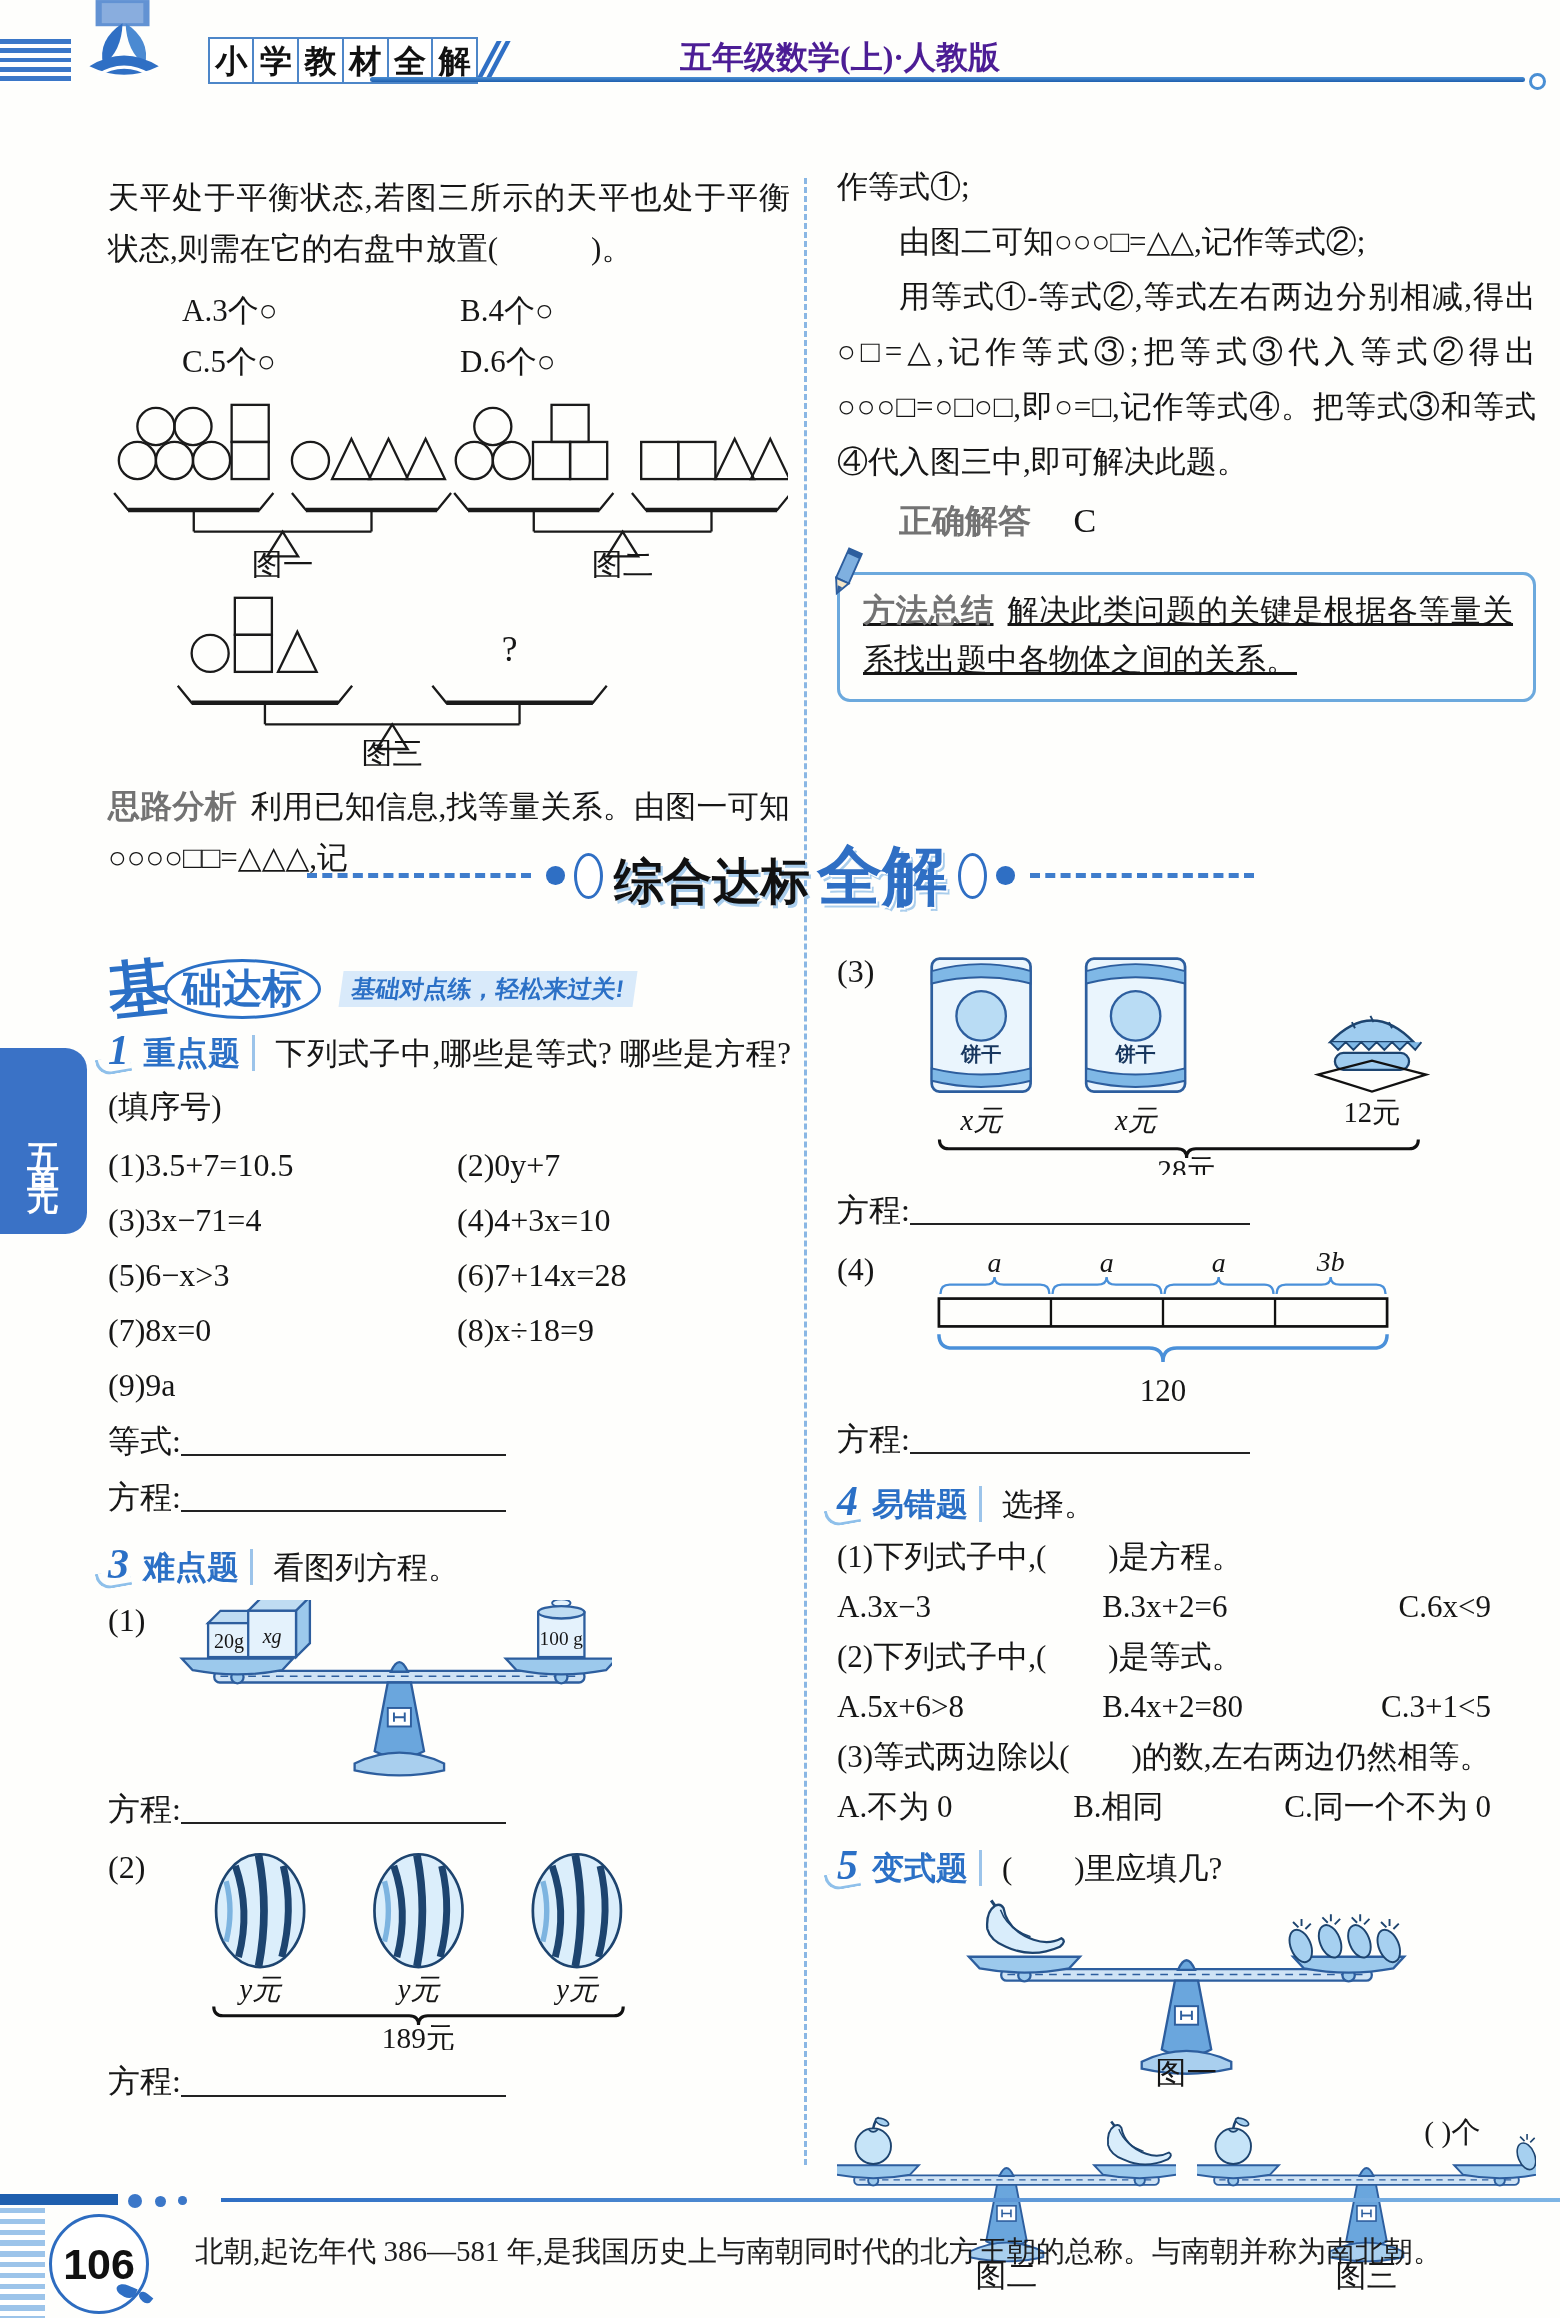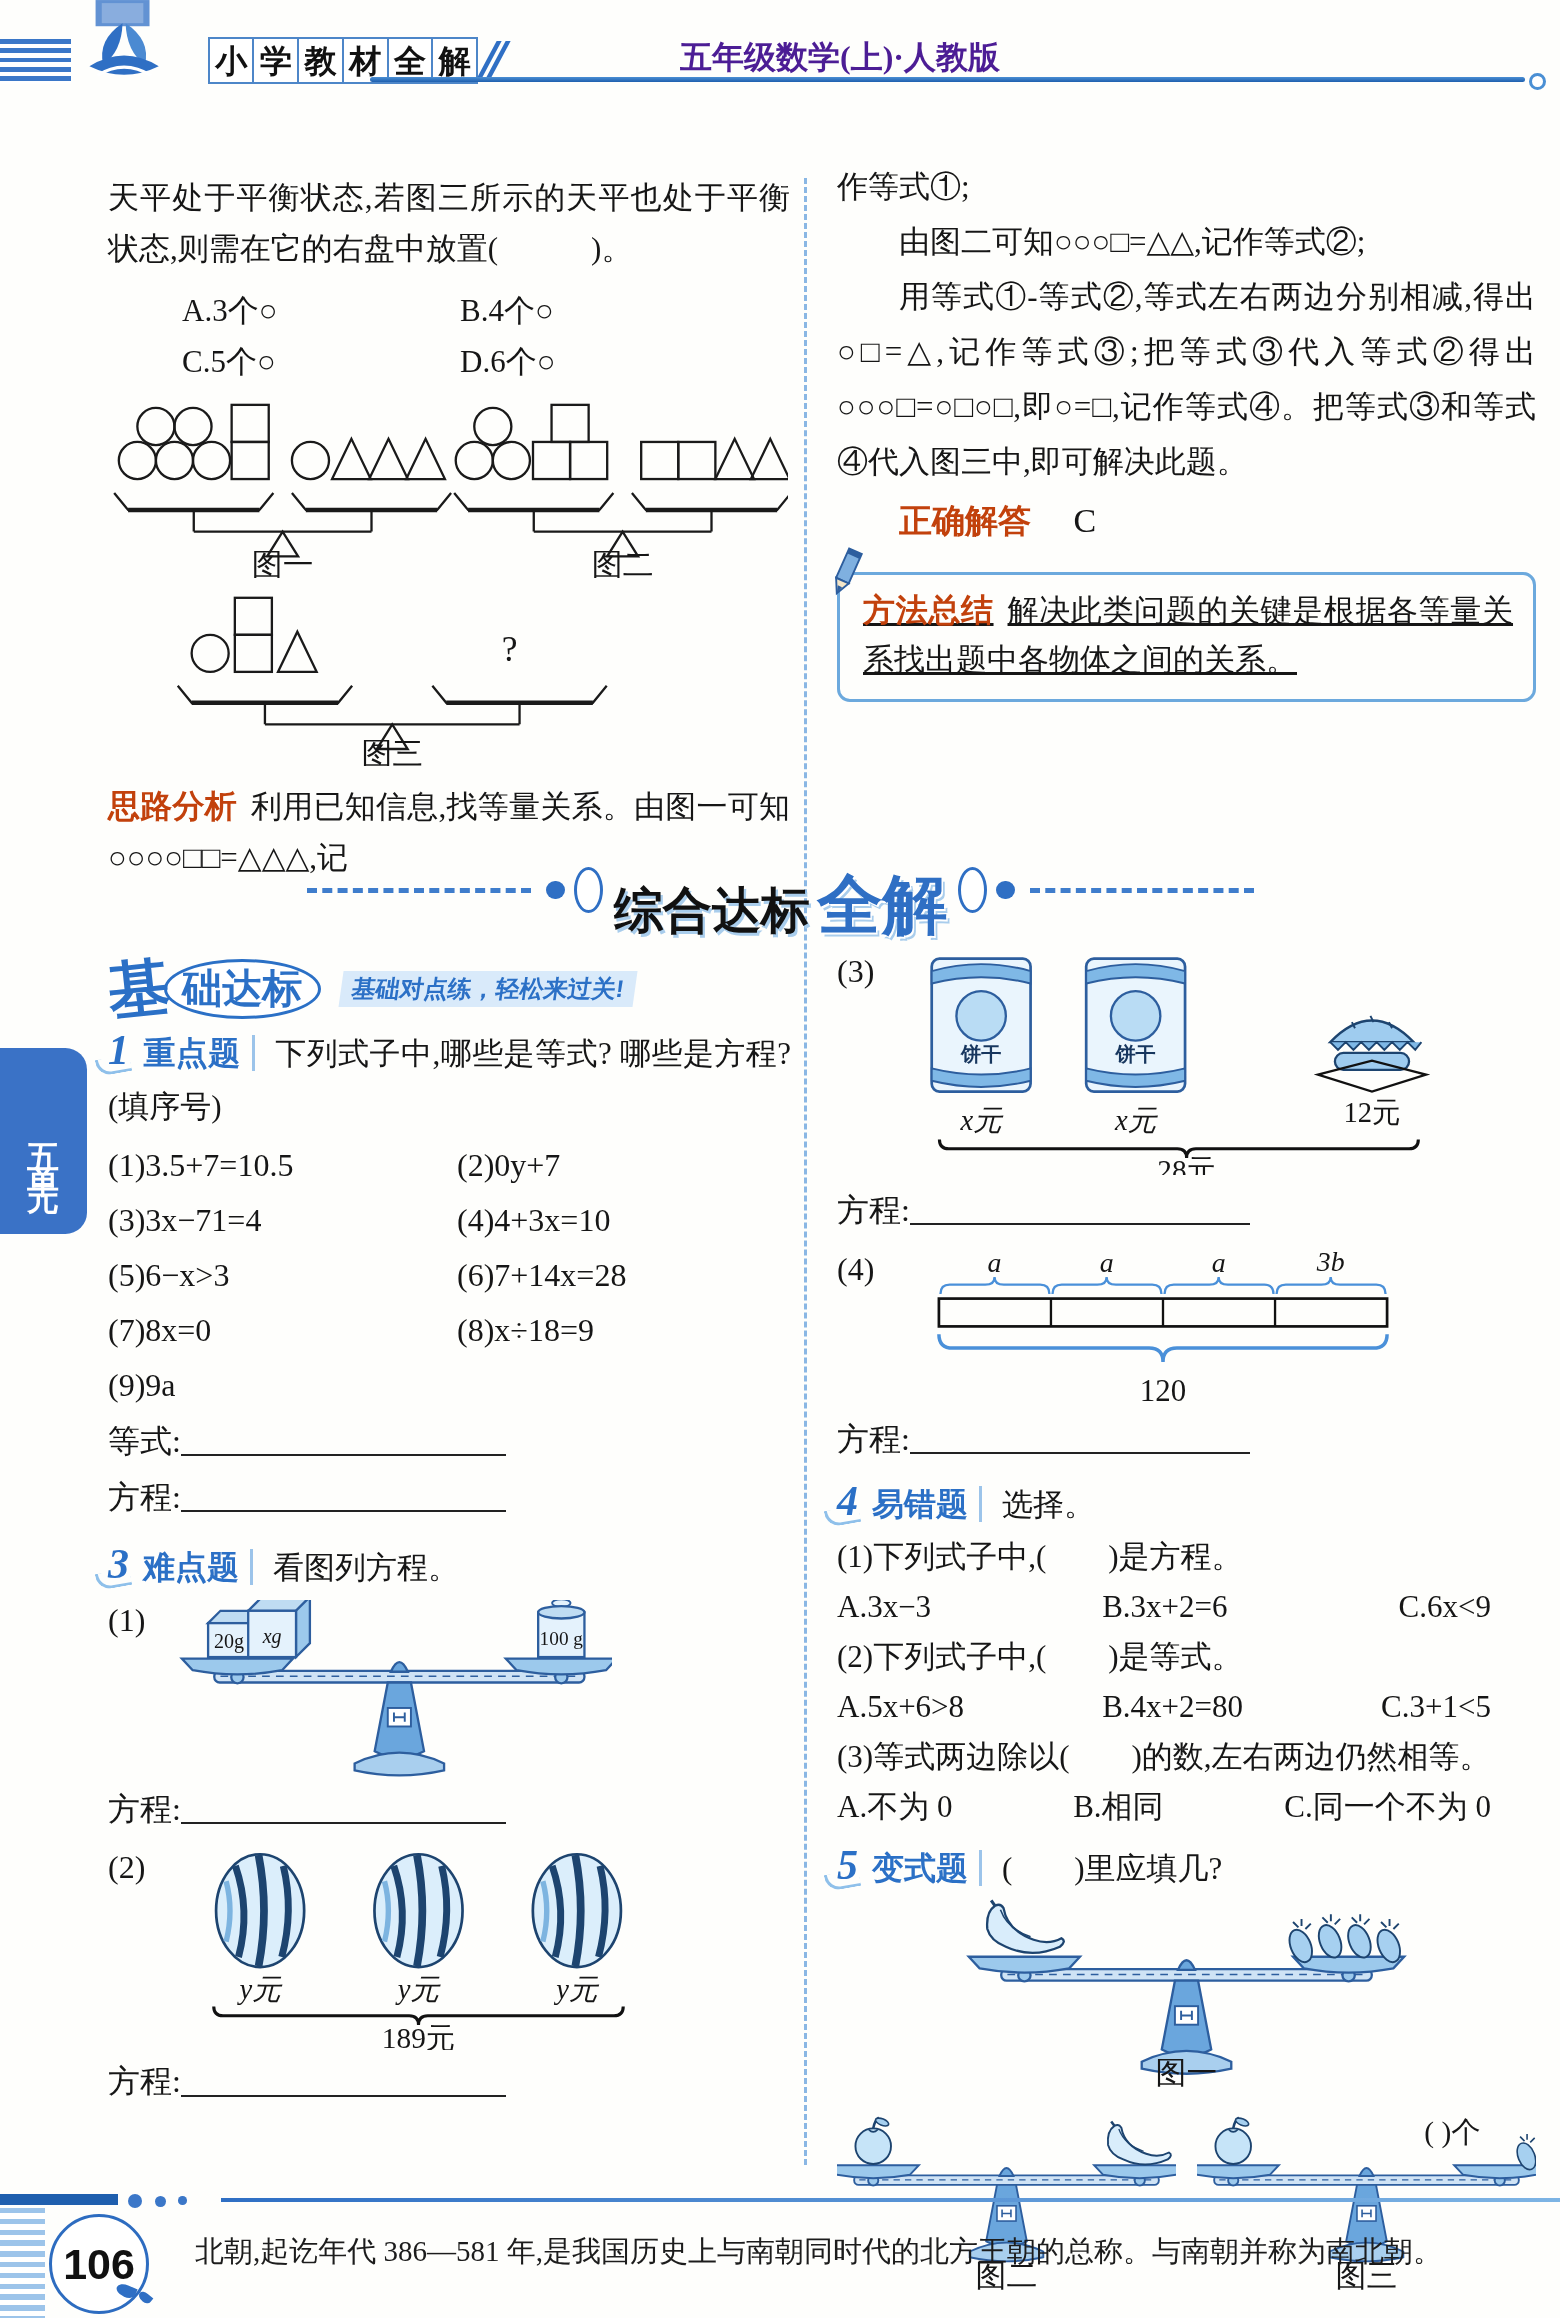--- a/index.html
+++ b/index.html
@@ -22,40 +22,40 @@
   .hdr-dot{position:absolute;left:1529px;top:73px;width:10.8px;height:10.8px;border:3.1px solid #4a8fd4;border-radius:50%;background:#fff;}
   
   .side-tab{position:absolute;left:0;top:1048px;width:87px;height:186px;background:#3a72c6;
     border-radius:0 21.6px 21.6px 0;display:flex;align-items:center;justify-content:center;}
   .side-tab span{writing-mode:vertical-rl;font:bold 32px/1 "Liberation Sans",sans-serif;
     color:#fff;letter-spacing:20px;margin-top:15.5px;}
   
   .col-div{position:absolute;left:804px;top:178px;height:1987px;border-left:3.1px dashed #8ab7e4;}
   
   .body-p{font:31px/51px "Liberation Serif","DejaVu Serif",serif;color:#161616;text-align:justify;}
-  .lbl-blue{font:bold 32px/1 "Liberation Sans",sans-serif;color:#c2410c;margin-right:14px;margin-top:42px;}
+  .lbl-blue{font:bold 32px/1 "Liberation Sans",sans-serif;color:#737373;margin-right:14px;margin-top:42px;}
   .blank{display:inline-block;border-bottom:2.3px solid #222;height:28px;vertical-align:-4.6px;}
   .w420{width:325px}.w150{width:116px}.w440{width:340px}
   
   .ex-left{position:absolute;left:108px;top:172px;width:682px;}
   .opt-grid{display:grid;grid-template-columns:278px 1fr;margin:10.8px 0 0 74px;
     font:31px/51px "Liberation Serif","DejaVu Serif",serif;}
   .ex-right{position:absolute;left:837px;top:159px;width:699px;}
   .ex-right p{margin:0;font:31px/55px "Liberation Serif","DejaVu Serif",serif;text-align:justify;}
   .indent{text-indent:62px;}
   .ans-line{margin-top:3.1px;padding-left:62px;font:34px/57px "Liberation Serif",serif;}
   .sum-box{margin-top:23px;border:3.1px solid #6ca9dd;border-radius:13px;padding:10.8px 20px 15.5px 23px;position:relative;text-decoration:underline;}
   .sum-box .pencil{position:absolute;left:-20px;top:-28px;}
   .sum-box p{font:31px/49px "Liberation Serif","DejaVu Serif",serif;margin:0;}
   
   .banner{position:absolute;left:0;top:843px;width:1561px;display:flex;align-items:center;justify-content:center;}
   .banner .dashes{width:224px;border-top:5.4px dashed #3f7dcc;margin:0 10.8px;}
   .banner .bdot{width:18.6px;height:18.6px;border-radius:50%;background:#2f6fc4;margin:0 4.6px;}
   .banner .boval{width:23px;height:40px;border:3.1px solid #2f6fc4;border-radius:50%;margin:0 4.6px;background:#fff;}
-  .banner-text{position:relative;padding:0 6.2px;white-space:nowrap;margin-top:29px;}
+  .banner-text{position:relative;padding:0 6.2px;white-space:nowrap;}
   .banner-text::after{content:"";position:absolute;left:4.6px;right:7.7px;bottom:-6.2px;height:20px;
     background:#bcd9f2;z-index:-1;transform:skewX(-14deg);}
   .banner-black{font:bold 49px/1 "Liberation Serif",serif;color:#111;text-shadow:2.3px 3.1px 0 #a9cdec;}
   .banner-blue{font:bold 65px/1 "Liberation Sans",sans-serif;color:#2f6fc4;margin-left:7.7px;
     text-shadow:1.5px 1.5px 0 #fff,3.1px 3.9px 0 #a9cdec;}
   
   .b-left{position:absolute;left:108px;top:956px;width:683px;}
   .b-right{position:absolute;left:837px;top:951px;width:699px;}
   .badge-row{display:flex;align-items:center;height:66px;}
   .badge-big{font:bold 62px/1 "Liberation Sans",sans-serif;color:#2b70c6;transform:rotate(-6deg);}

